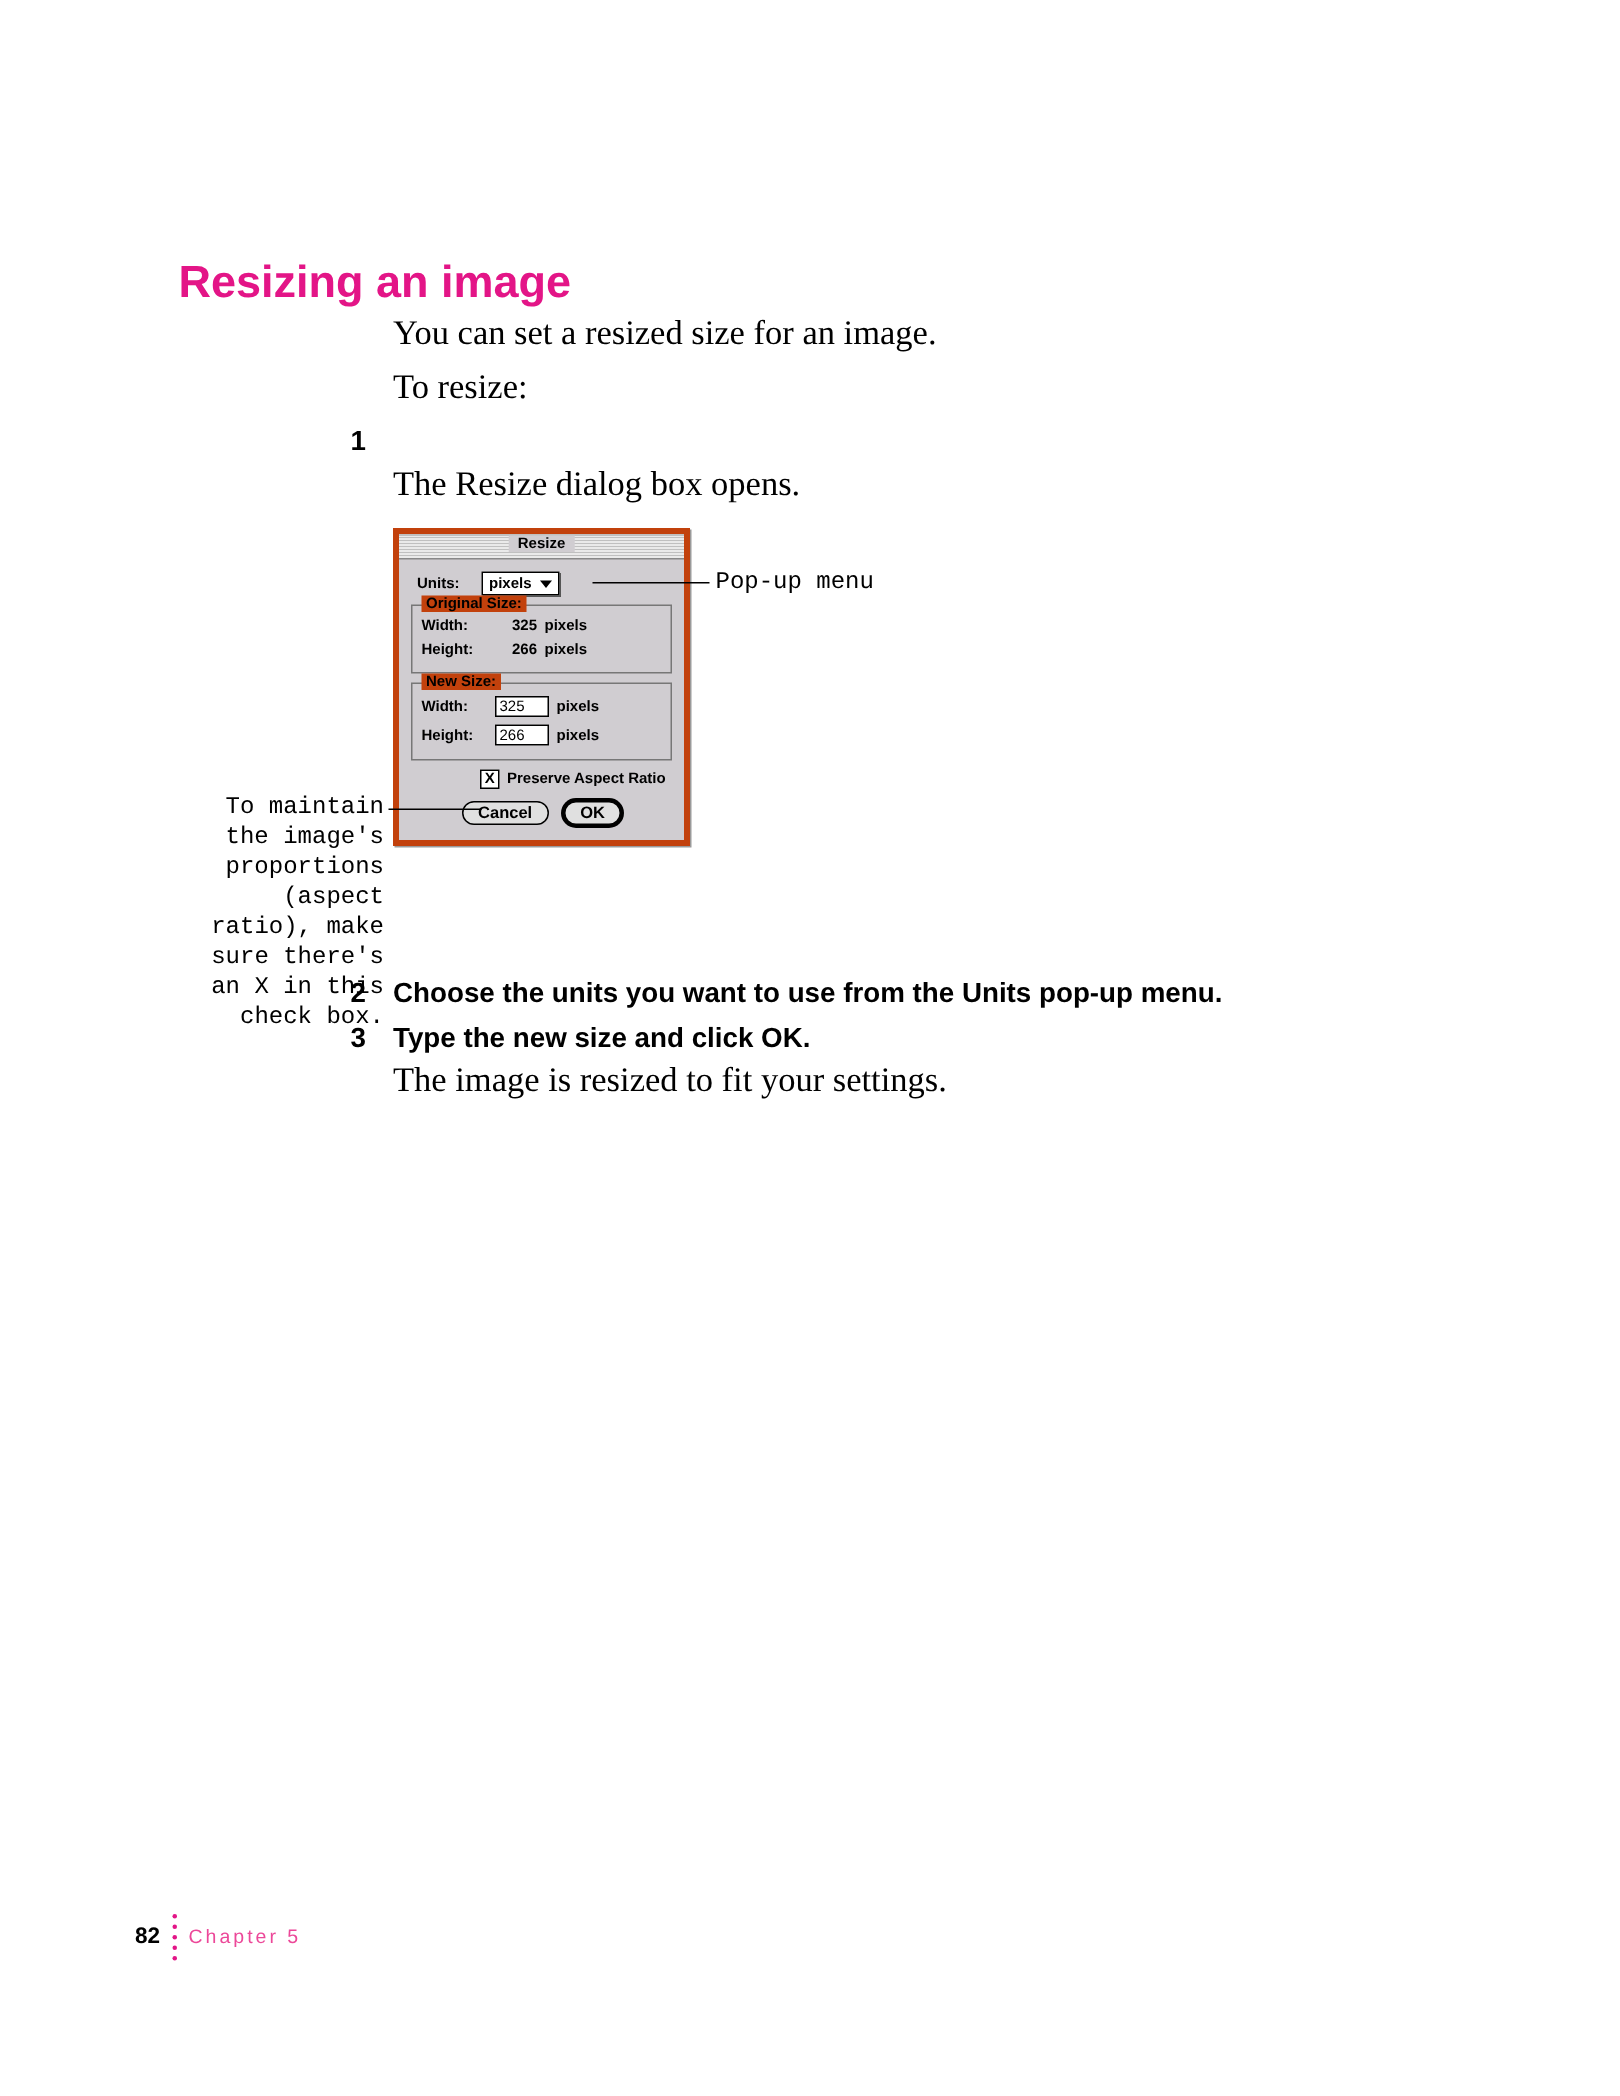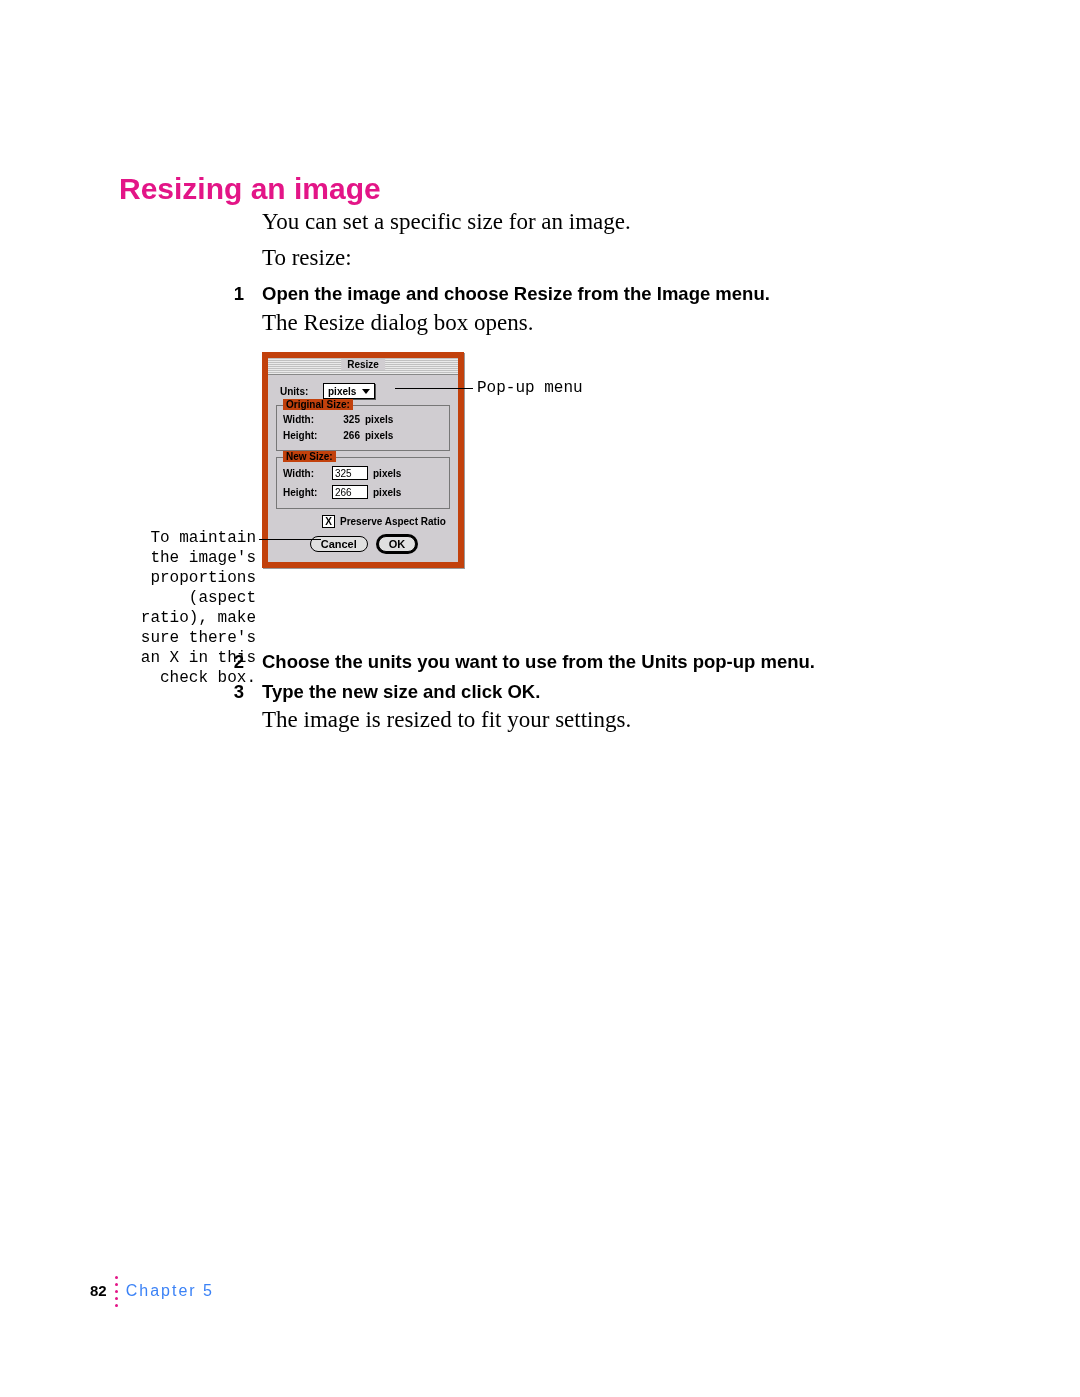--- a/index.html
+++ b/index.html
@@ -53,21 +53,21 @@
 
   
   .dialog-wrap {
     position: absolute;
     left: 262px;
     top: 352px;
     width: 192px;
   }
   .dialog {
     width: 190px;
-    border: 6px solid #c2410c;
+    border: 4px solid #c2410c;
     background: #d0cdd1;
     box-shadow: 1px 1px 0 #9a9a9a;
   }
   .titlebar {
     height: 16px;
     background: repeating-linear-gradient(
       to bottom, #c0c0c0 0px, #c0c0c0 1px, #eaeaea 1px, #eaeaea 2px);
     border-bottom: 1px solid #888;
     position: relative;
   }
@@ -231,38 +231,37 @@
     display: flex;
     flex-direction: column;
     gap: 4px;
     padding-top: 2px;
   }
   .dots .dot {
     width: 3px; height: 3px; border-radius: 50%;
     background: #e31587;
   }
   .chapter {
-    font-size: 16px;
+    font-size: 13px;
     letter-spacing: 2px;
-    color: #3b82f6;
+    color: #ec4899;
   }
 </style>
 </head>
 <body>
 
 <div class="page">
 
   <div class="heading">Resizing an image</div>
 
-  <div class="body-text intro1">You can set a specific size for an image.</div>
+  <div class="body-text intro1">You can set a resized size for an image.</div>
   <div class="body-text intro2">To resize:</div>
 
   <div class="step-row step1">
     <span class="step-num">1</span>
-    <span>Open the image and choose Resize from the Image menu.</span>
   </div>
   <div class="body-text followup1">The Resize dialog box opens.</div>
 
   <div class="dialog-wrap">
     <div class="dialog">
       <div class="titlebar">
         <span class="title">Resize</span>
       </div>
       <div class="dialog-body">
 

